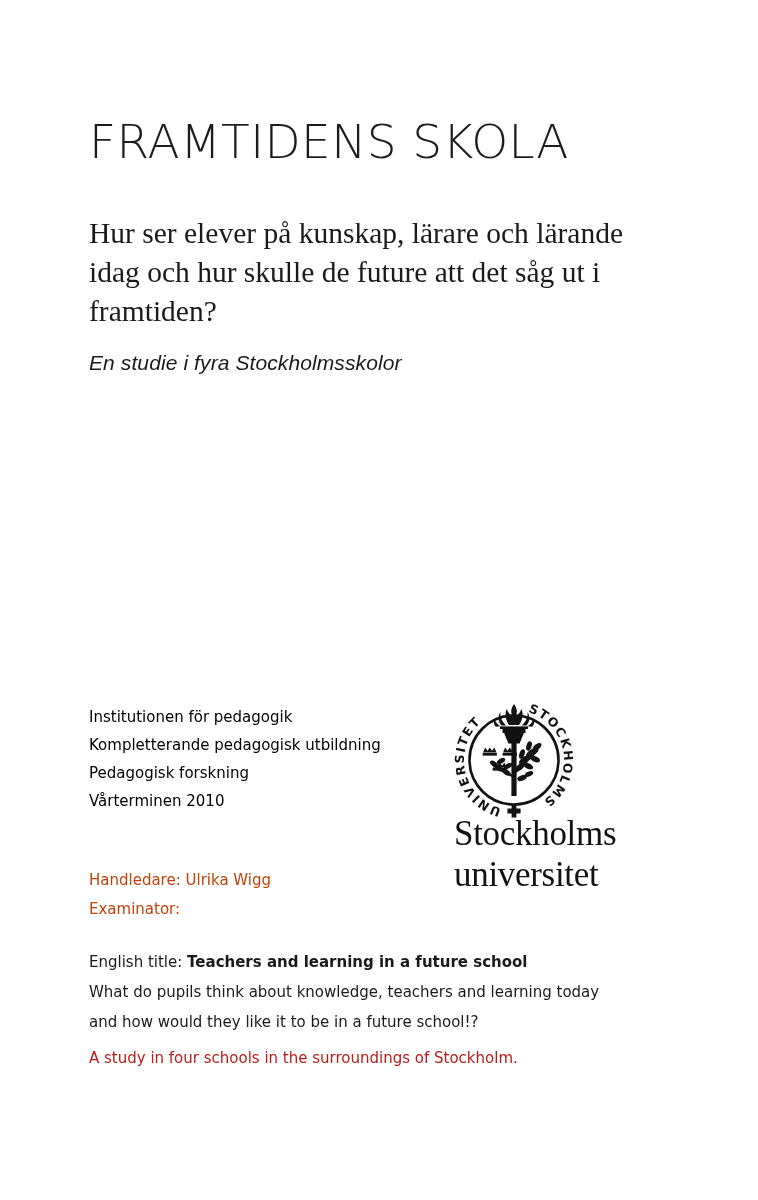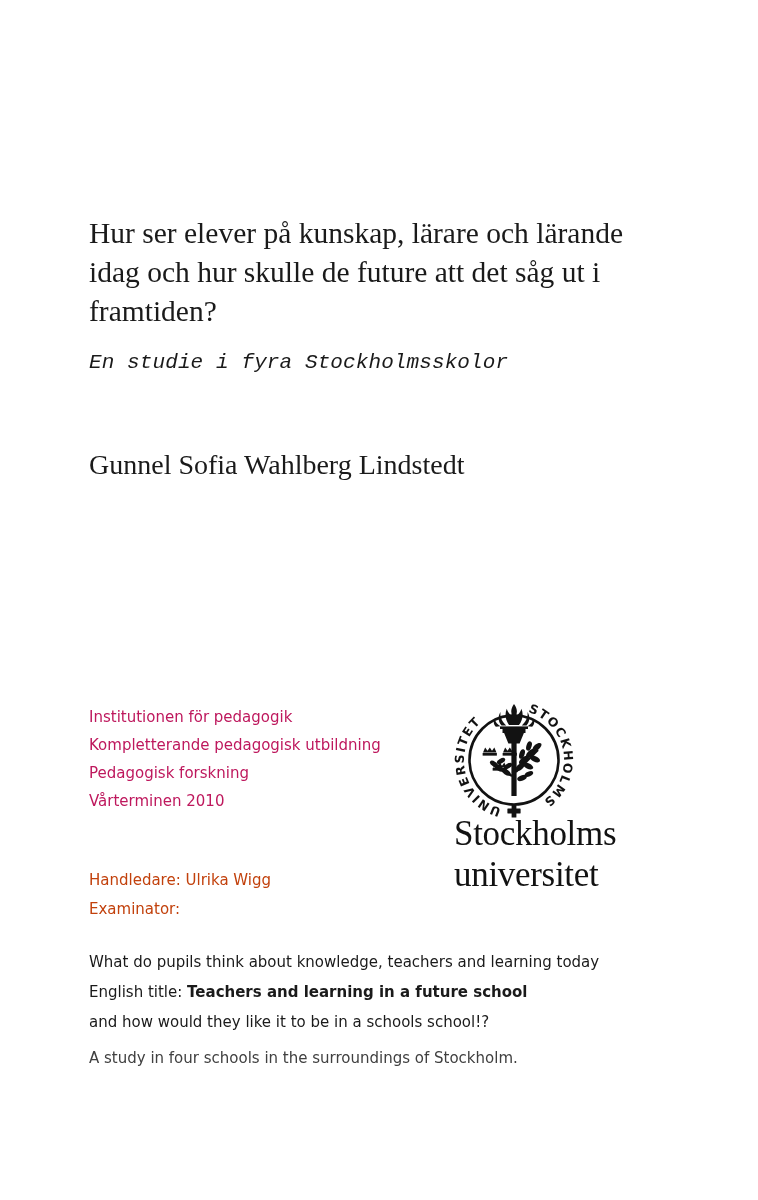--- a/index.html
+++ b/index.html
@@ -48,21 +48,21 @@
     font-size: 29.5px;
     line-height: 39px;
     color: #1a1a1a;
   }
 
   
   .study-line {
     position: absolute;
     left: 89px;
     top: 351px;
-    font-family: Liberation Mono, monospace;
+    font-family: Liberation Sans, sans-serif;
     font-style: italic;
     font-weight: 400;
     font-size: 21px;
     letter-spacing: 0.1px;
     color: #1a1a1a;
     white-space: nowrap;
   }
 
   
   .author {
@@ -77,21 +77,21 @@
   }
 
   
   .dept-block {
     position: absolute;
     left: 89px;
     top: 703px;
     font-family: "DejaVu Sans", sans-serif;
     font-size: 15px;
     line-height: 28px;
-    color: #be185d;
+    color: #000000;
   }
   .dept-block .line { white-space: nowrap; }
 
   .supervisor-block {
     position: absolute;
     left: 89px;
     top: 866px;
     font-family: "DejaVu Sans", sans-serif;
     font-size: 15px;
     line-height: 29px;
@@ -111,21 +111,21 @@
   .english-block .line { white-space: nowrap; }
   .english-block .bold { font-weight: 700; }
 
   .summary-line {
     position: absolute;
     left: 89px;
     top: 1043px;
     font-family: "DejaVu Sans", sans-serif;
     font-size: 15px;
     line-height: 30px;
-    color: #404040;
+    color: #b91c1c;
     white-space: nowrap;
   }
 
   
   .su-logo {
     position: absolute;
     left: 447px;
     top: 698px;
     width: 232px;
     height: 192px;
@@ -147,43 +147,43 @@
     letter-spacing: -0.3px;
     color: #121212;
     font-weight: 400;
   }
 </style>
 </head>
 <body>
 
 <div class="page">
 
+  <div class="main-title">FRAMTIDENS SKOLA</div>
 
   <div class="subtitle">Hur ser elever på kunskap, lärare och lärande idag och hur skulle de future att det såg ut i framtiden?</div>
 
   <div class="study-line">En studie i fyra Stockholmsskolor</div>
 
-  <div class="author">Gunnel Sofia Wahlberg Lindstedt</div>
 
   <div class="dept-block">
     <div class="line">Institutionen för pedagogik</div>
     <div class="line">Kompletterande pedagogisk utbildning</div>
     <div class="line">Pedagogisk forskning</div>
     <div class="line">Vårterminen 2010</div>
   </div>
 
   <div class="supervisor-block">
     <div class="line">Handledare: Ulrika Wigg</div>
     <div class="line">Examinator:</div>
   </div>
 
   <div class="english-block">
+    <div class="line"><span>English title: </span><span class="bold">Teachers and learning in a future school</span></div>
     <div class="line">What do pupils think about knowledge, teachers and learning today</div>
-    <div class="line"><span>English title: </span><span class="bold">Teachers and learning in a future school</span></div>
-    <div class="line">and how would they like it to be in a schools school!?</div>
+    <div class="line">and how would they like it to be in a future school!?</div>
   </div>
 
   <div class="summary-line">A study in four schools in the surroundings of Stockholm.</div>
 
   <div class="su-logo">
 
     <svg class="su-seal" viewBox="0 0 124 124">
       <defs>
         <path id="arcRight" d="M 62,12 A 50,50 0 0 1 62,112" fill="none"></path>
         <path id="arcLeft" d="M 62,112 A 50,50 0 0 1 62,12" fill="none"></path>

